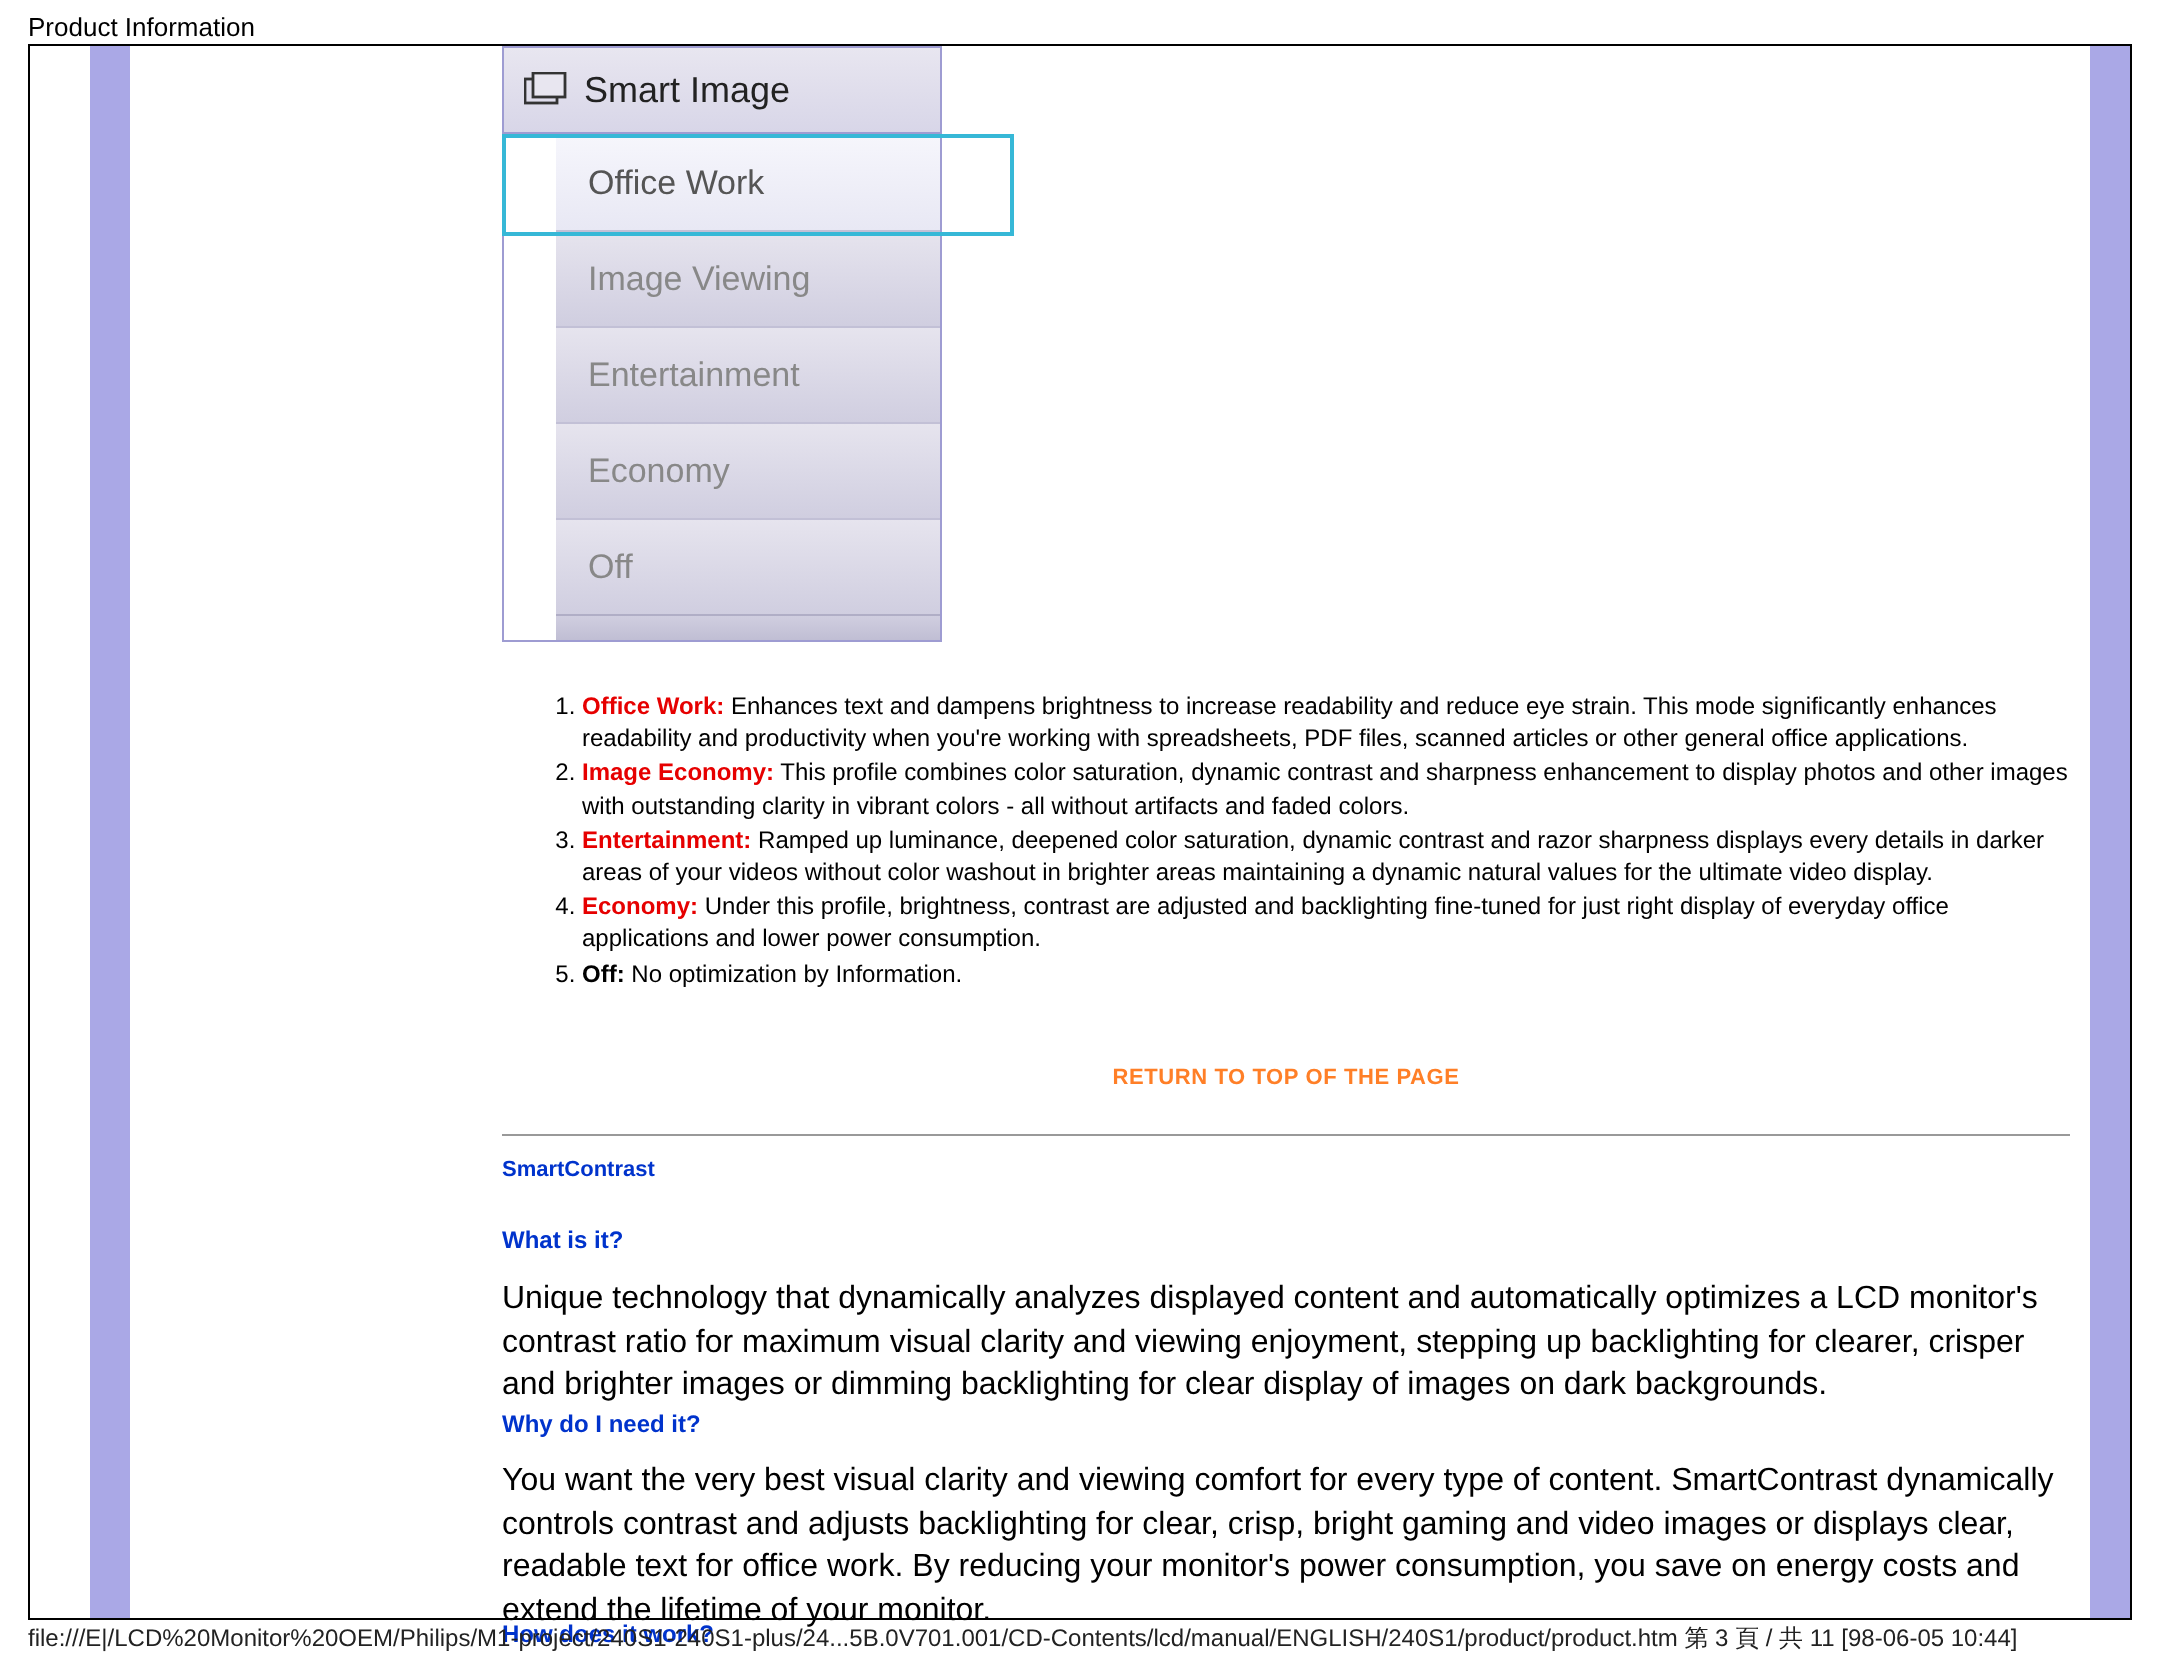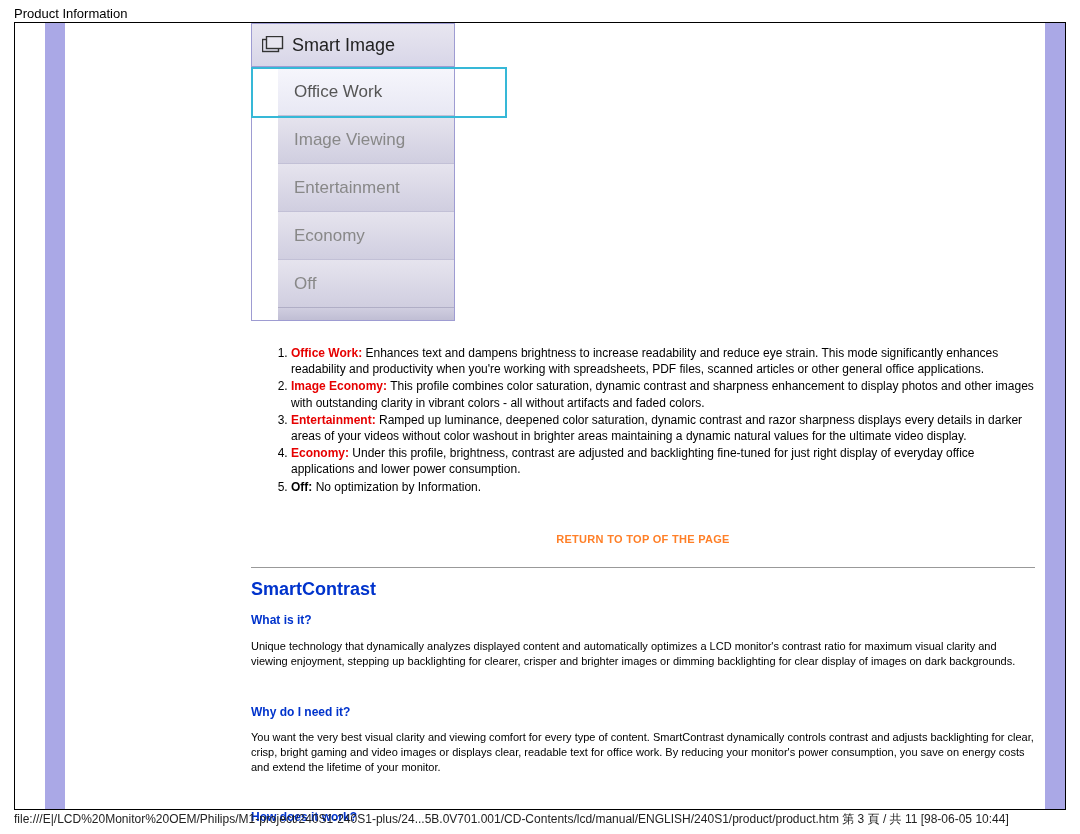--- a/index.html
+++ b/index.html
@@ -51,21 +51,21 @@
     top: 0;
     bottom: 0;
     padding-right: 6px;
   }
 
   
   .smartimage-wrap {
     position: absolute;
     left: 0;
     top: 0;
-    width: 204px;
+    width: 220px;
   }
   .smart-header {
     height: 42px;
     background: linear-gradient(#e8e6f0, #d8d6e8);
     border: 1px solid #9e9cd2;
     display: flex;
     align-items: center;
     padding-left: 10px;
     font-size: 18px;
     font-weight: 500;
@@ -143,39 +143,39 @@
     position: absolute;
     top: 544px;
     left: 0;
     right: 0;
     border-top: 1px solid #999;
   }
   .section-title {
     position: absolute;
     top: 556px;
     left: 0;
-    font-size: 18px;
+    font-size: 11px;
     font-weight: bold;
     color: #0033cc;
   }
   .q1, .q2, .q3 {
     position: absolute;
     left: 0;
     font-size: 12px;
     font-weight: bold;
     color: #0033cc;
   }
   .q1 { top: 590px; }
   .q2 { top: 682px; }
   .q3 { top: 787px; }
   .p1, .p2 {
     position: absolute;
     left: 0;
     right: 0;
-    font-size: 11px;
+    font-size: 16px;
     line-height: 1.35;
     color: #000;
   }
   .p1 { top: 616px; }
   .p2 { top: 707px; }
   .footer-path {
     position: absolute;
     left: 14px;
     bottom: 6px;
     right: 14px;

